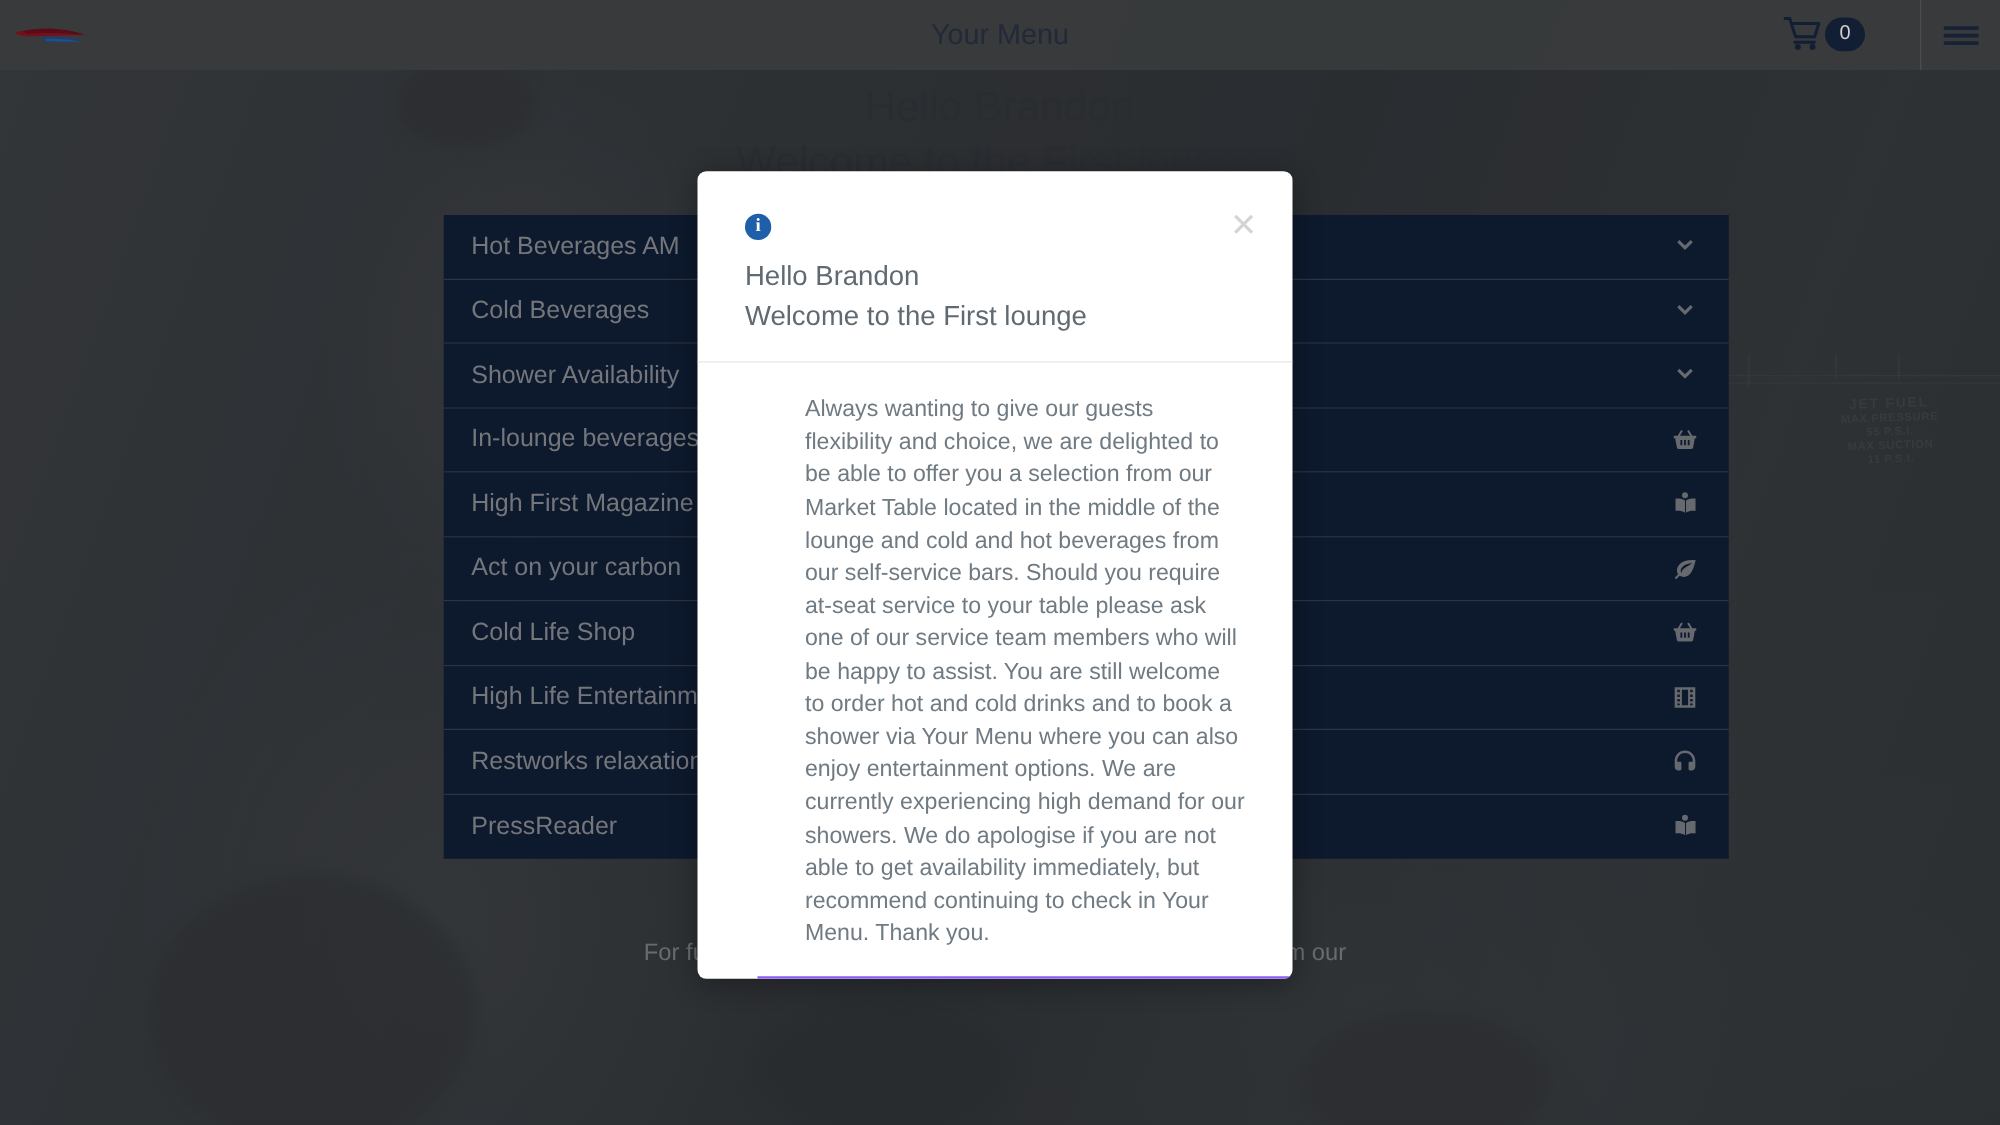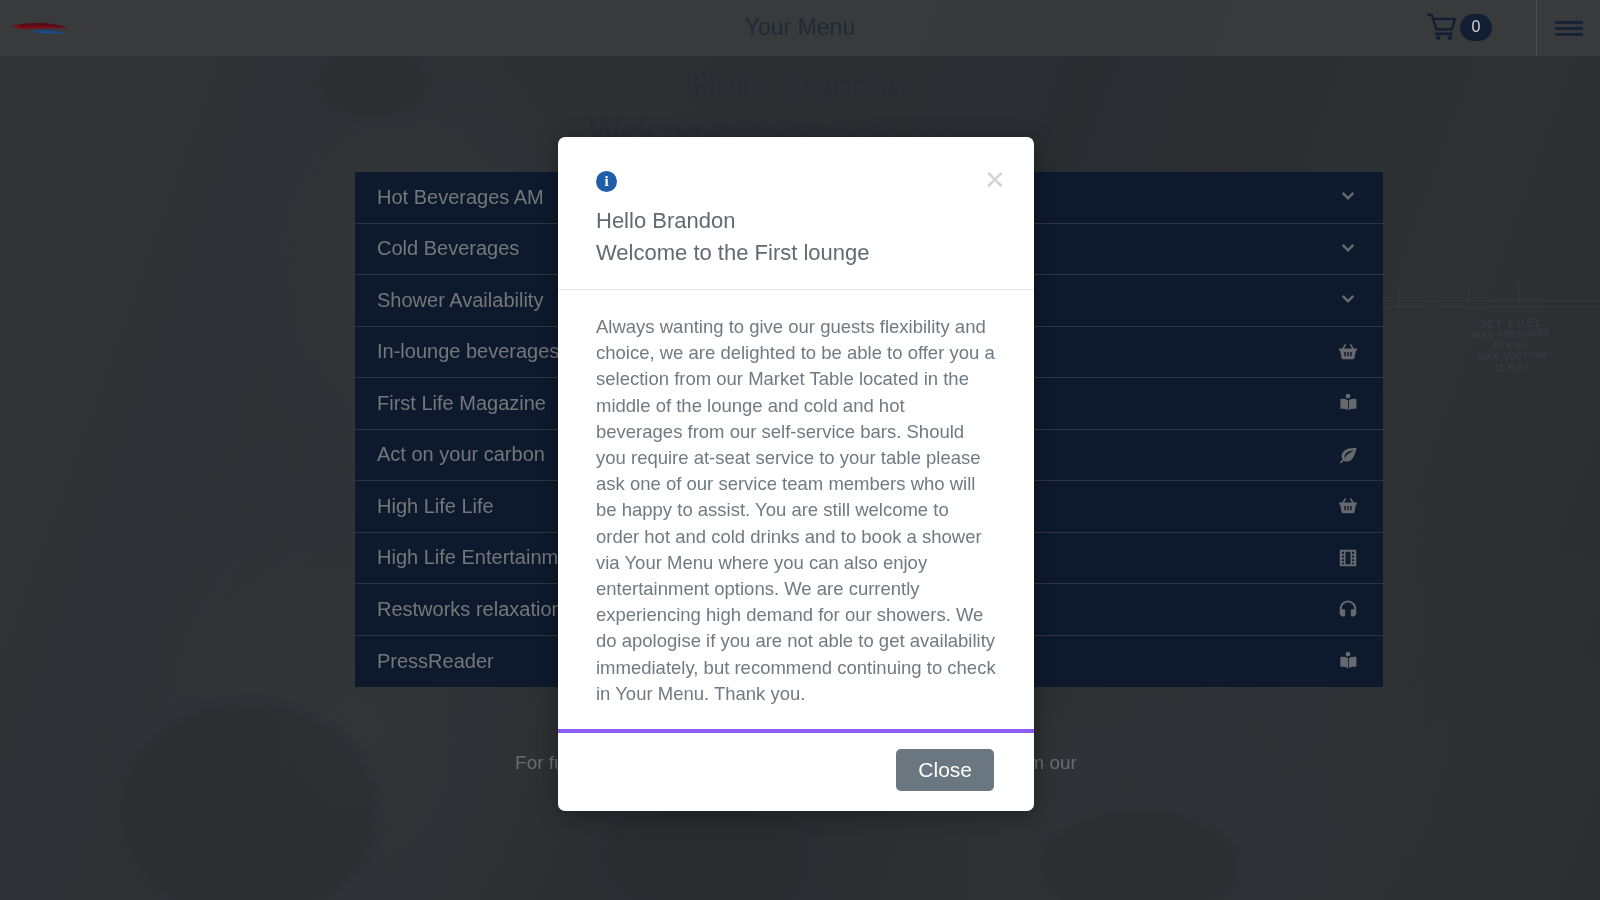--- a/index.html
+++ b/index.html
@@ -230,21 +230,22 @@
     line-height: 24px;
     color: #d2d4d6;
     text-align: center;
     cursor: pointer;
     background: none;
     border: none;
     font-family: "Liberation Sans", sans-serif;
   }
   #modal-body {
     padding: 24px 38px 22px 38px;
-    border-bottom: 4px solid #8b5cf6;
+    border-bottom: 2px solid #8b5cf6;
+    margin-left: 48px;
   }
   #modal-text {
     font-size: 18.5px;
     line-height: 26.2px;
     color: #6f7a82;
   }
   #modal-footer {
     padding: 16px 40px 20px 40px;
     display: flex;
     justify-content: flex-end;
@@ -314,38 +315,38 @@
     </div>
     <div class="menu-row">
       <span class="menu-label">In-lounge beverages</span>
       <span class="menu-icon">
         <svg viewBox="0 0 24 24">
           <path d="M8.6 3.2l-3 5.1H2.2v2.1h1.2l1.5 8.2c.1.7.7 1.2 1.4 1.2h11.4c.7 0 1.3-.5 1.4-1.2l1.5-8.2h1.2V8.3h-3.4l-3-5.1-1.5.9 2.5 4.2H7.6l2.5-4.2zM8 12h1.6v4.6H8zm3.2 0h1.6v4.6h-1.6zm3.2 0H16v4.6h-1.6z"></path>
         </svg>
       </span>
     </div>
     <div class="menu-row">
-      <span class="menu-label">First Life Magazine</span>
+      <span class="menu-label">High First Magazine</span>
       <span class="menu-icon">
         <svg viewBox="0 0 24 24">
           <circle cx="12" cy="4.6" r="2.6"></circle>
           <path d="M12 9.1c-2.4-1.6-5.3-1.9-8.3-1.6v10.8c3-.3 5.9 0 8.3 1.6V9.1zm.9 0v10.8c2.4-1.6 5.3-1.9 8.3-1.6V7.5c-3-.3-5.9 0-8.3 1.6z"></path>
         </svg>
       </span>
     </div>
     <div class="menu-row">
       <span class="menu-label">Act on your carbon</span>
       <span class="menu-icon">
         <svg viewBox="0 0 24 24">
           <path d="M21.4 4.6C15.6 3.9 10.3 5 7.3 8c-2.6 2.6-2.9 6.3-1.3 8.8L3 19.9l1.3 1.3 3-3c2.6 1.6 6.3 1.2 8.8-1.3 3-3 4.1-8.3 5.3-12.3zM8.7 15.8c-.9-1.7-.5-3.9 1.2-5.6 1.9-1.9 5.1-2.9 8.4-3.3-1.6 1.4-4.4 3.1-6.6 4.4-1.2.8-2.3 1.7-3 4.5z"></path>
         </svg>
       </span>
     </div>
     <div class="menu-row">
-      <span class="menu-label">High Life Life</span>
+      <span class="menu-label">Cold Life Shop</span>
       <span class="menu-icon">
         <svg viewBox="0 0 24 24">
           <path d="M8.6 3.2l-3 5.1H2.2v2.1h1.2l1.5 8.2c.1.7.7 1.2 1.4 1.2h11.4c.7 0 1.3-.5 1.4-1.2l1.5-8.2h1.2V8.3h-3.4l-3-5.1-1.5.9 2.5 4.2H7.6l2.5-4.2zM8 12h1.6v4.6H8zm3.2 0h1.6v4.6h-1.6zm3.2 0H16v4.6h-1.6z"></path>
         </svg>
       </span>
     </div>
     <div class="menu-row">
       <span class="menu-label">High Life Entertainment</span>
       <span class="menu-icon">
         <svg viewBox="0 0 24 24">
@@ -407,16 +408,13 @@
 <div id="modal">
   <div id="modal-header">
     <div id="info-icon">i</div>
     <div id="modal-title-1">Hello Brandon</div>
     <div id="modal-title-2">Welcome to the First lounge</div>
     <button id="modal-close">✕</button>
   </div>
   <div id="modal-body">
     <div id="modal-text">Always wanting to give our guests flexibility and choice, we are delighted to be able to offer you a selection from our Market Table located in the middle of the lounge and cold and hot beverages from our self-service bars. Should you require at-seat service to your table please ask one of our service team members who will be happy to assist. You are still welcome to order hot and cold drinks and to book a shower via Your Menu where you can also enjoy entertainment options. We are currently experiencing high demand for our showers. We do apologise if you are not able to get availability immediately, but recommend continuing to check in Your Menu. Thank you.</div>
   </div>
-  <div id="modal-footer">
-    <button id="close-button">Close</button>
-  </div>
 </div>
 
 </body></html>

